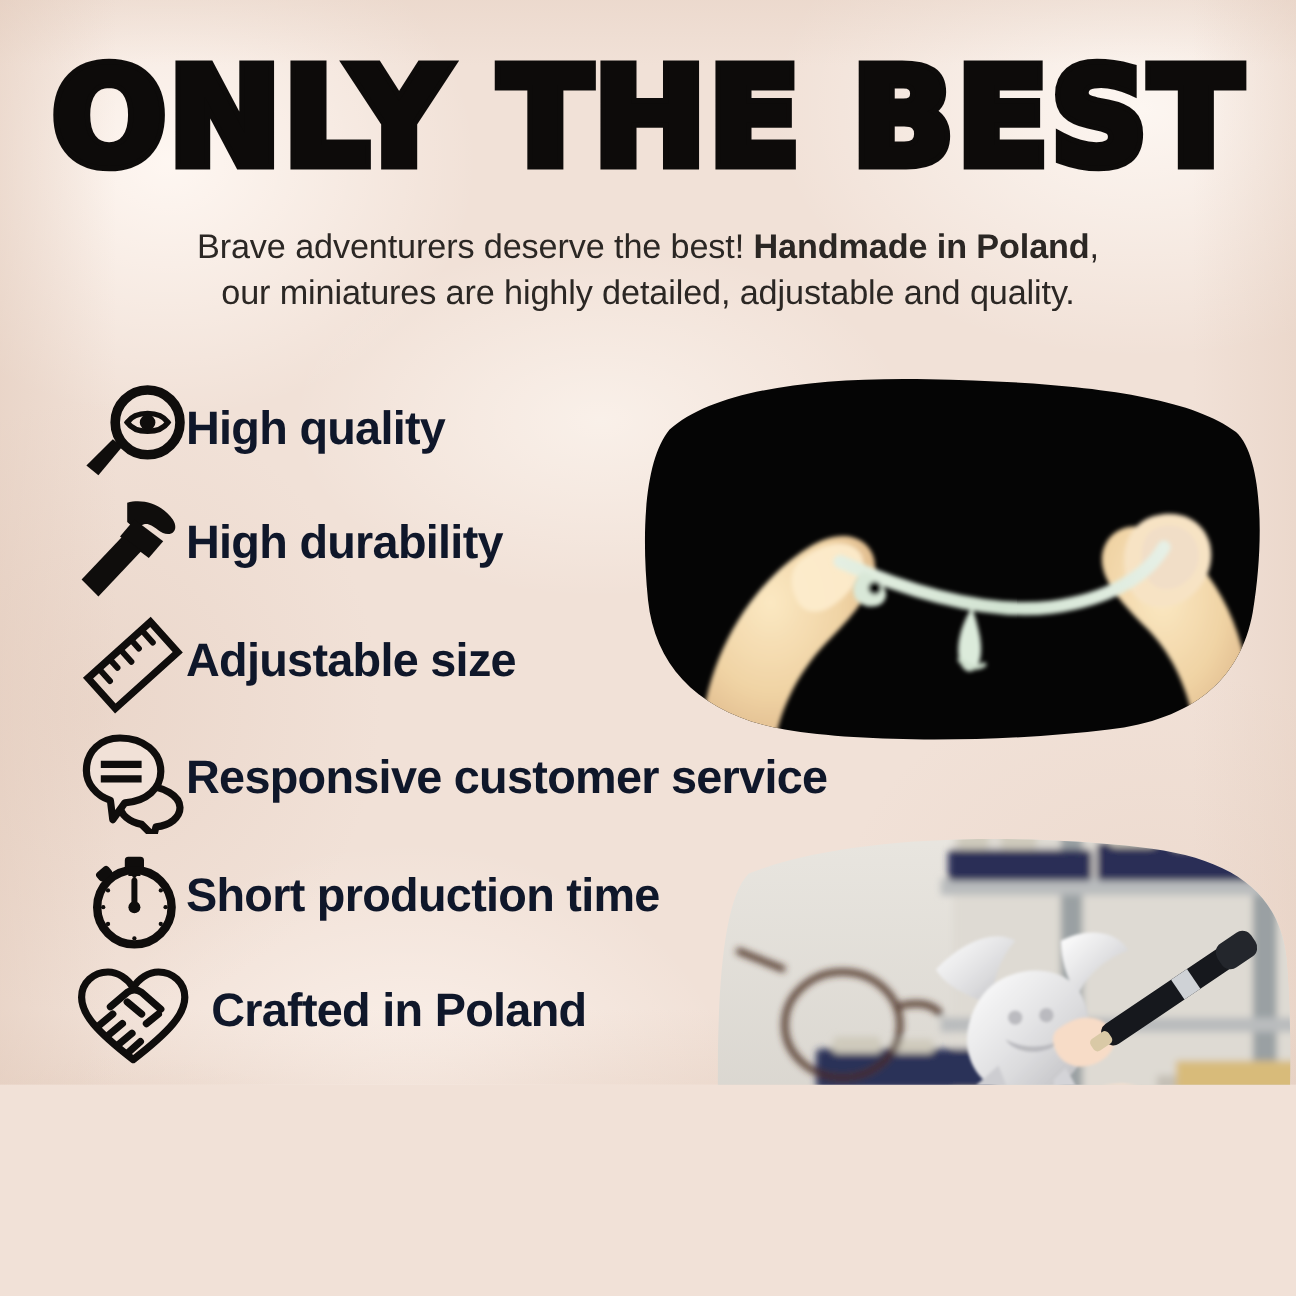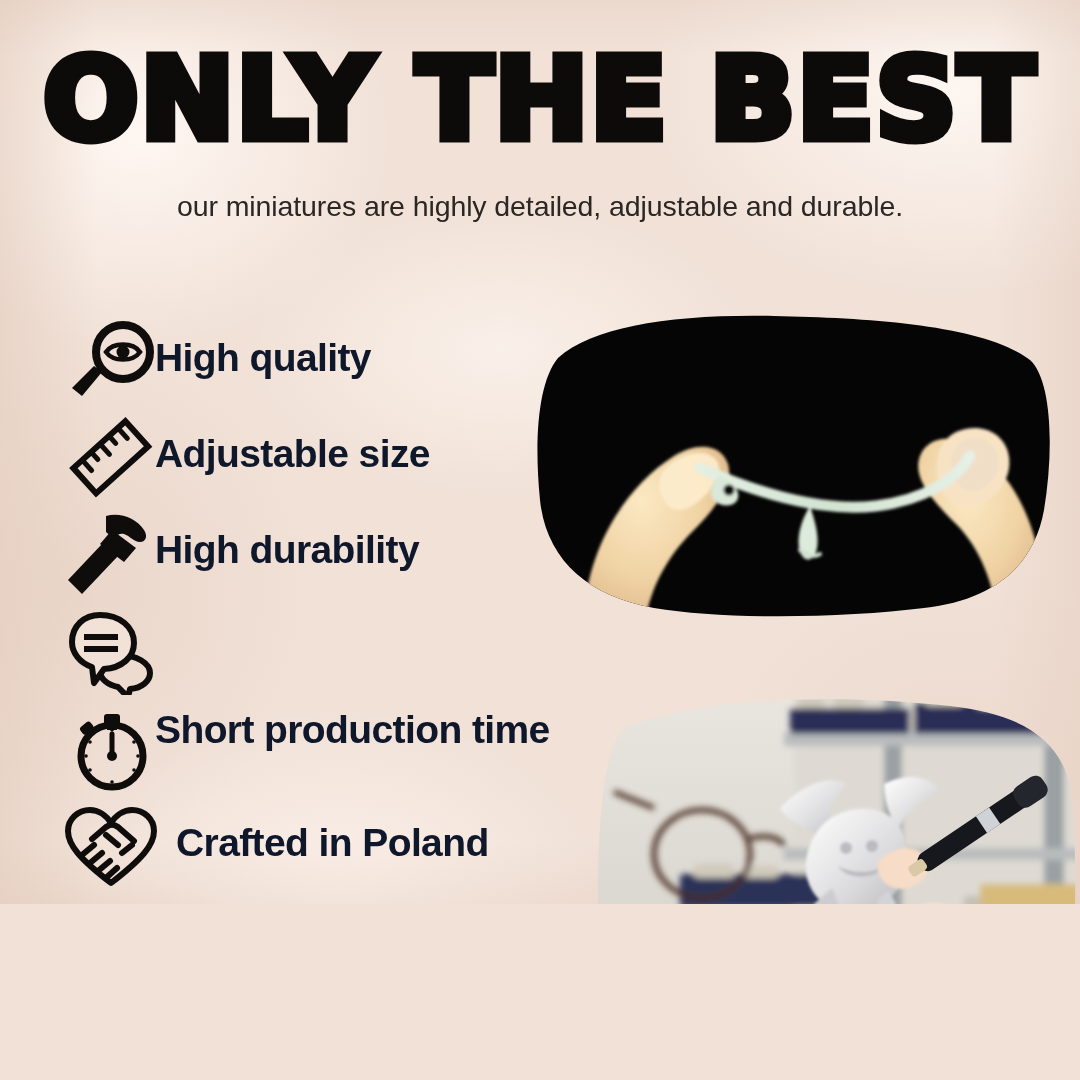--- a/index.html
+++ b/index.html
@@ -63,21 +63,21 @@
   
   .r1 .ficon{left:66px;top:2px;width:94px;height:84px;}
   .r1 .flabel{left:155px;top:18px;}
   .r2 .ficon{left:62px;top:-2px;width:96px;height:88px;}
   .r2 .flabel{left:155px;top:16px;}
   .r3 .ficon{left:62px;top:0px;width:96px;height:86px;}
   .r3 .flabel{left:155px;top:17px;}
   .r4 .ficon{left:66px;top:2px;width:94px;height:84px;}
   .r4 .flabel{left:155px;top:18px;}
   .r5 .ficon{left:66px;top:0px;width:92px;height:86px;}
-  .r5 .flabel{left:155px;top:2px;}
+  .r5 .flabel{left:155px;top:19px;}
   .r6 .ficon{left:62px;top:2px;width:98px;height:84px;}
   .r6 .flabel{left:155px;top:18px;margin-left:21px;}
 
   
   .photo{position:absolute;overflow:hidden;}
   #photo-top{left:524px;top:300px;width:540px;height:330px;}
   #photo-bottom{left:584px;top:688px;width:500px;height:400px;}
   .photo svg{display:block;}
 </style>
 </head>
@@ -98,21 +98,24 @@
     
   </div>
 
   <div style="position:absolute;left:0;right:0;top:34px;height:130px;display:flex;align-items:center;justify-content:center;pointer-events:none;">
     <span id="headline-text" style="font-family:'DejaVu Sans', sans-serif;font-weight:bold;font-size:112px;
                  letter-spacing:2px;color:#0d0b0a;line-height:1;
                  -webkit-text-stroke:9px #0d0b0a;paint-order:stroke fill;">ONLY THE BEST</span>
   </div>
 
   <div id="subtitle">
-    <div>our miniatures are highly detailed, adjustable and durable.</div>
+    <div>
+      <span>Brave adventurers deserve the best! </span><span class="b">Handmade in Poland</span><span>,</span>
+    </div>
+    <div>our miniatures are highly detailed, adjustable and quality.</div>
   </div>
 
   <div class="photo" id="photo-top">
     <svg width="540" height="330" viewBox="0 0 540 330">
       <defs>
         <filter id="tear1" x="-20%" y="-20%" width="140%" height="140%">
           <feTurbulence type="fractalNoise" baseFrequency="0.035" numOctaves="4" seed="7" result="n"></feTurbulence>
           <feDisplacementMap in="SourceGraphic" in2="n" scale="34" xChannelSelector="R" yChannelSelector="G"></feDisplacementMap>
         </filter>
         <filter id="soft1" x="-20%" y="-20%" width="140%" height="140%">
@@ -292,65 +295,66 @@
           <path d="M36 52 L16 76 L6 68 L28 46 Z" fill="#0f0d0c"></path>
           <g fill="none" stroke="#0f0d0c" stroke-width="4.5">
             <path d="M40 32 C47 22 67 22 74 32 C67 42 47 42 40 32Z"></path>
           </g>
           <circle cx="57" cy="32" r="6.5" fill="#0f0d0c"></circle>
         </svg>
       </span>
       <span class="flabel">High quality</span>
     </div>
 
+    <div class="frow r2">
+      <span class="ficon">
+        <svg width="96" height="88" viewBox="0 0 96 88" aria-hidden="true">
+          <g fill="#0f0d0c">
+            <path d="M44 6 C58 2 74 8 82 20 C86 26 84 32 78 32 C72 32 68 26 62 24
+                     C58 23 54 25 52 29 L44 22 Z"></path>
+            <path d="M50 20 L74 38 L62 52 L38 34 Z"></path>
+            <path d="M40 34 L56 46 L20 84 L6 70 Z"></path>
+          </g>
+        </svg>
+      </span>
+      <span class="flabel">High durability</span>
+    </div>
+
     <div class="frow r3">
       <span class="ficon">
         <svg width="96" height="86" viewBox="0 0 96 86" aria-hidden="true">
           <g transform="rotate(-42 48 43)">
             <rect x="14" y="26" width="70" height="34" fill="none" stroke="#0f0d0c" stroke-width="6"></rect>
             <g stroke="#0f0d0c" stroke-width="5" stroke-linecap="round">
               <path d="M26 26 v14"></path>
                 <path d="M38 26 v10"></path>
                 <path d="M50 26 v14"></path>
               <path d="M62 26 v10"></path>
                 <path d="M74 26 v14"></path>
             </g>
           </g>
         </svg>
       </span>
       <span class="flabel">Adjustable size</span>
     </div>
 
-    <div class="frow r2">
-      <span class="ficon">
-        <svg width="96" height="88" viewBox="0 0 96 88" aria-hidden="true">
-          <g fill="#0f0d0c">
-            <path d="M44 6 C58 2 74 8 82 20 C86 26 84 32 78 32 C72 32 68 26 62 24
-                     C58 23 54 25 52 29 L44 22 Z"></path>
-            <path d="M50 20 L74 38 L62 52 L38 34 Z"></path>
-            <path d="M40 34 L56 46 L20 84 L6 70 Z"></path>
-          </g>
-        </svg>
-      </span>
-      <span class="flabel">High durability</span>
-    </div>
-
     <div class="frow r4">
       <span class="ficon">
         <svg width="94" height="84" viewBox="0 0 94 84" aria-hidden="true">
           <g fill="none" stroke="#0f0d0c" stroke-width="6" stroke-linejoin="round">
             <path d="M54 44 C70 44 84 52 84 62 C84 70 76 77 64 78 L62 86 L52 76
                      C42 74 34 68 34 60 C34 50 42 44 54 44Z"></path>
             <path d="M34 4 C54 4 68 16 68 32 C68 46 56 57 38 58 L28 72 L26 56
                      C14 52 6 42 6 31 C6 15 18 4 34 4Z" fill="#f1e1d7"></path>
             <path d="M18 26 h34"></path>
             <path d="M18 38 h34"></path>
           </g>
         </svg>
       </span>
+      <span class="flabel">Responsive customer service</span>
     </div>
 
     <div class="frow r5">
       <span class="ficon">
         <svg width="92" height="86" viewBox="0 0 92 86" aria-hidden="true">
           <g fill="none" stroke="#0f0d0c">
             <circle cx="46" cy="50" r="31" stroke-width="7"></circle>
             <path d="M46 50 V28" stroke-width="5" stroke-linecap="round"></path>
           </g>
           <circle cx="46" cy="50" r="5" fill="#0f0d0c"></circle>

